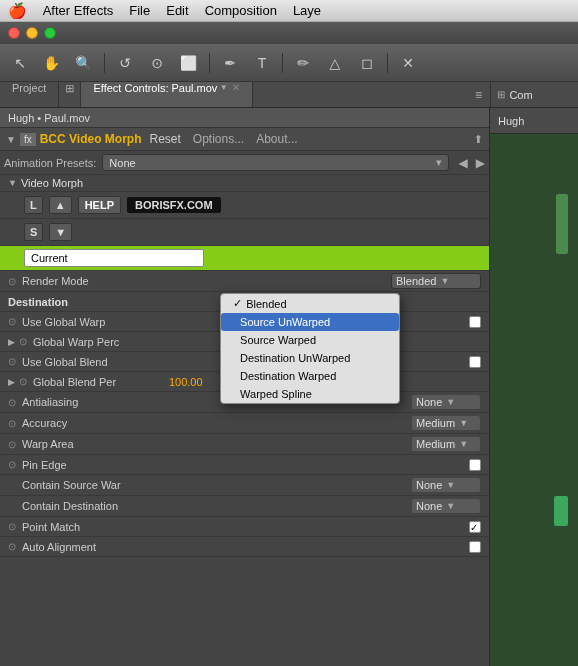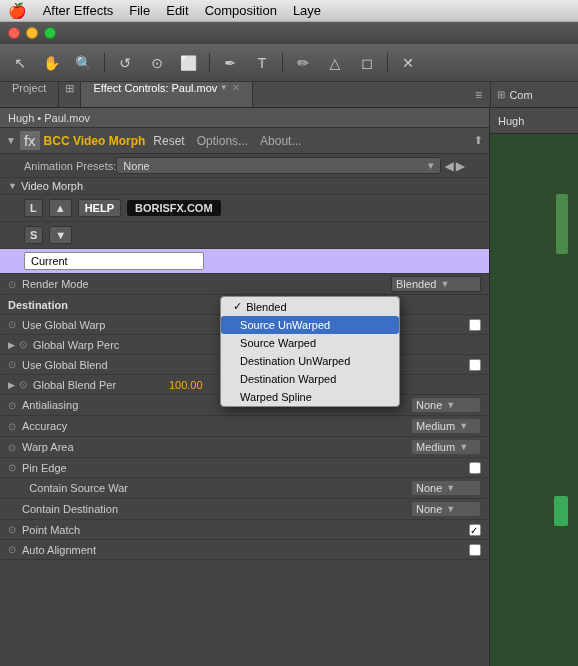--- a/index.html
+++ b/index.html
@@ -190,41 +190,42 @@
     .plugin-header {
       display: flex; align-items: center;
       padding: 3px 6px;
       background: #4a4a4a;
       border-bottom: 1px solid #333;
       gap: 4px;
     }
     .fx-badge {
       background: #6a6a6a;
       color: #ddd;
-      font-size: 15px;
+      font-size: 10px;
       padding: 1px 4px;
       border-radius: 0;
     }
     .plugin-name {
       color: #eab308;
       font-weight: bold;
       font-size: 12px;
     }
     .plugin-btn {
       color: #aaa;
       font-size: 12px;
       padding: 1px 4px;
       cursor: pointer;
     }
     .plugin-btn.reset { color: #ccc; }
 
     
     .presets-row {
       display: flex; align-items: center;
-      padding: 3px 24px;
+      padding: 3px 4px;
+      gap: 6px;
       background: #444;
       border-bottom: 1px solid #383838;
     }
     .presets-label { color: #bbb; }
     .presets-dropdown {
       background: #5a5a5a;
       border: 1px solid #333;
       border-radius: 3px;
       padding: 1px 6px;
       color: #ddd;
@@ -278,21 +279,21 @@
       font-size: 11px;
       font-weight: bold;
       padding: 2px 8px;
       border-radius: 2px;
     }
 
     
     .current-row {
       display: flex; align-items: flex-end;
       padding: 3px 24px;
-      background: #c4b5fd;
+      background: #84cc16;
       border-bottom: 1px solid #383838;
       position: relative;
     }
     .current-input {
       background: #fff;
       border: 1px solid #888;
       border-radius: 2px;
       color: #000;
       font-size: 11px;
       padding: 2px 6px;
@@ -585,21 +586,21 @@
           </div>
         </div>
 
         <div class="prop-row">
           <span class="prop-clock">⊙</span>
           <span class="prop-label">Pin Edge</span>
           <div class="prop-checkbox" style="margin-left:auto;"></div>
         </div>
 
         <div class="prop-row">
-          <span class="prop-label" style="padding-left:14px;text-align:right;">Contain Source War</span>
+          <span class="prop-label" style="padding-left:14px;">Contain Source War</span>
           <div class="prop-dropdown" style="margin-left:auto;">
             <span>None</span>
             <span class="arrow">▼</span>
           </div>
         </div>
 
         <div class="prop-row">
           <span class="prop-label" style="padding-left:14px;">Contain Destination</span>
           <div class="prop-dropdown" style="margin-left:auto;">
             <span>None</span>

